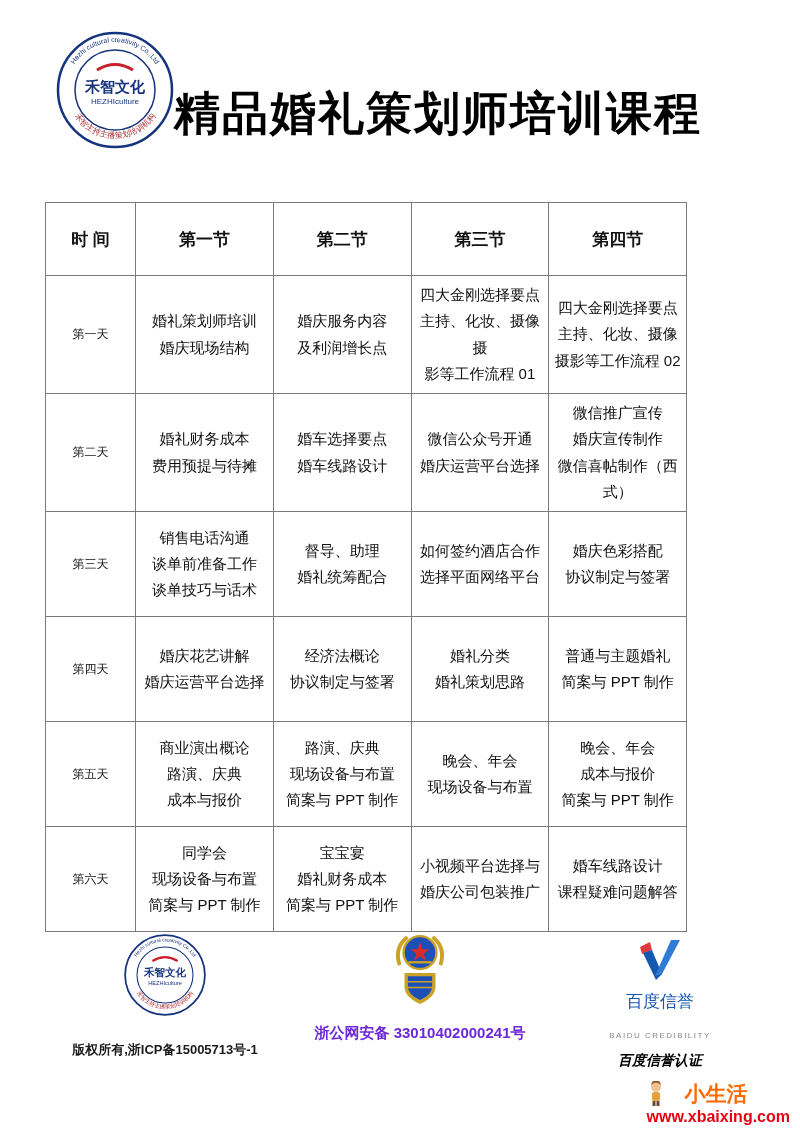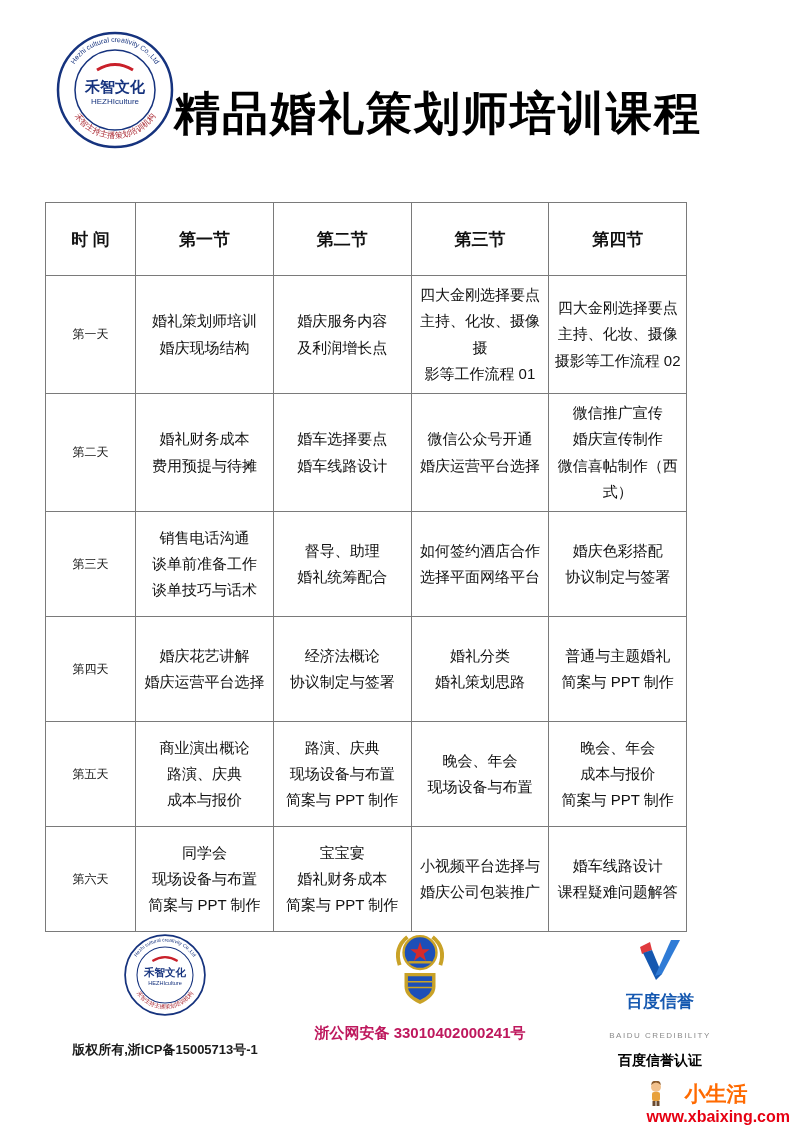--- a/index.html
+++ b/index.html
@@ -23,25 +23,25 @@
     border:1px solid #7a7a7a;text-align:center;vertical-align:middle;
     padding:6px 4px;color:#111;
   }
   .schedule thead th{height:60px;font-size:17px;font-weight:bold;}
   .schedule tbody td{height:92px;font-size:15px;line-height:1.75;white-space:pre-line;}
   .schedule td.day{font-size:12px;}
   
   .footer-left{position:absolute;left:65px;top:933px;width:200px;text-align:center;}
   .copyright{margin-top:24px;font-size:13px;font-weight:bold;color:#1a1a1a;}
   .footer-center{position:absolute;left:310px;top:930px;width:220px;text-align:center;}
-  .police{margin-top:8px;font-size:15px;font-weight:bold;color:#be185d;}
+  .police{margin-top:8px;font-size:15px;font-weight:bold;color:#6d28d9;}
   .footer-right{position:absolute;left:585px;top:938px;width:150px;text-align:center;}
-  .baidu-cn{color:#1558b0;font-weight:bold;font-size:17px;margin-top:2px;}
+  .baidu-cn{color:#1558b0;font-weight:normal;font-size:17px;margin-top:2px;}
   .baidu-en{color:#8a8a8a;font-size:8px;letter-spacing:1.5px;margin-top:18px;}
-  .baidu-cert{margin-top:12px;font-size:14px;font-weight:bold;color:#000;}
+  .baidu-cert{margin-top:12px;font-size:14px;font-weight:bold;color:#000;font-style:italic;}
   
   .watermark{position:absolute;right:10px;bottom:2px;}
   .wm-row{display:flex;align-items:center;gap:20px;}
   .wm-title{color:#ff6a00;font-size:21px;font-weight:bold;}
   .wm-url{color:#e60012;font-size:16px;font-weight:bold;text-align:right;}
 </style>
 </head>
 <body>
 
 <div class="page">

